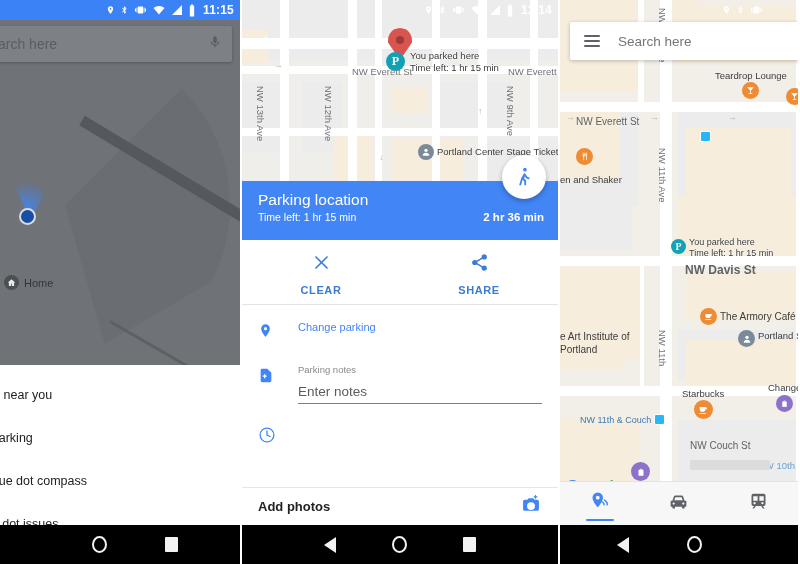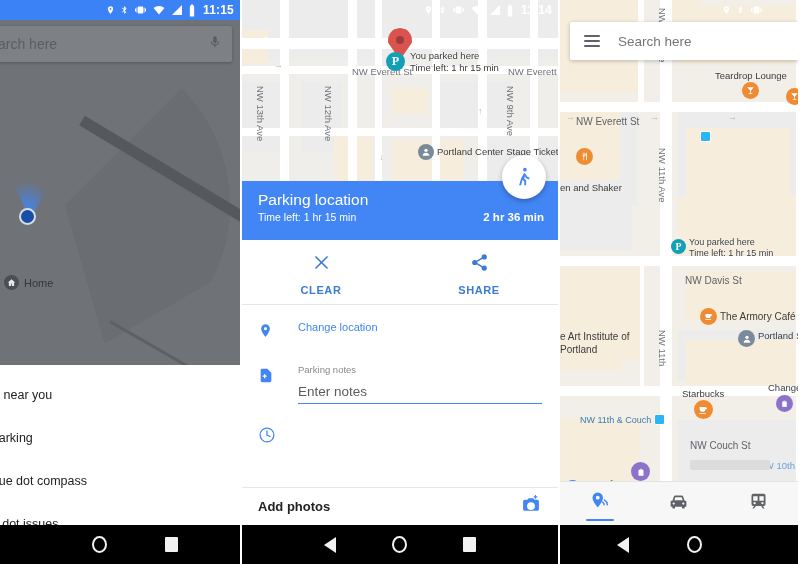--- a/index.html
+++ b/index.html
@@ -427,21 +427,21 @@
     </div>
 
     <div class="sheet">
       <div class="row r-addr">
         <div class="ricon">
           <svg width="15" height="19" viewBox="0 0 24 24" fill="#4285f4">
               <path d="M12 2a7 7 0 0 0-7 7c0 5 7 13 7 13s7-8 7-13a7 7 0 0 0-7-7zm0 9.5A2.5 2.5 0 1 1 12 6.5a2.5 2.5 0 0 1 0 5z"></path>
             </svg>
         </div>
         <div class="rbody">
-          <div class="a2">Change location</div>
+          <div class="a2">Change parking</div>
         </div>
       </div>
       <div class="row r-notes">
         <div class="ricon">
           <svg width="16" height="19" viewBox="0 0 24 24" fill="#4285f4">
               <path d="M14 2H6a2 2 0 0 0-2 2v16a2 2 0 0 0 2 2h12a2 2 0 0 0 2-2V8l-6-6zm-1 12h-2v2H9v-2H7v-2h2v-2h2v2h2v2z"></path>
             </svg>
         </div>
         <div class="rbody">
           <div class="nlabel">Parking notes</div>
@@ -534,21 +534,21 @@
       <div class="street" style="left:0;top:102px;width:238px;height:10px;"></div>
       <div class="street" style="left:0;top:256px;width:238px;height:10px;"></div>
       <div class="street" style="left:0;top:386px;width:238px;height:10px;"></div>
       <div class="street" style="left:0;top:490px;width:238px;height:9px;"></div>
       <div class="street" style="left:100px;top:0;width:12px;height:510px;"></div>
       <div class="street" style="left:236px;top:0;width:6px;height:510px;"></div>
       <div class="street" style="left:78px;top:0;width:6px;height:102px;"></div>
       <div class="street" style="left:80px;top:266px;width:4px;height:120px;"></div>
 
       <div class="slabel" style="left:16px;top:116px;font-size:10px;color:#5f6368;">NW Everett St</div>
-      <div class="slabel" style="left:125px;top:275px;font-size:10px;color:#5f6368;">NW Davis St</div>
+      <div class="slabel" style="left:125px;top:263px;font-size:12px;color:#5f6368;font-weight:bold;">NW Davis St</div>
       <div class="slabel" style="left:130px;top:440px;font-size:10px;color:#5f6368;">NW Couch St</div>
       <div class="slabel vert" style="left:108px;top:148px;font-size:9.5px;">NW 11th Ave</div>
       <div class="slabel vert" style="left:108px;top:330px;font-size:9.5px;">NW 11th</div>
       <div class="slabel vert" style="left:108px;top:8px;font-size:9.5px;">NW 11th Ave</div>
       <div class="slabel" style="left:198px;top:460px;font-size:9.5px;color:#6aa3d8;">NW 10th</div>
       <div class="arrow" style="left:6px;top:112px;">→</div>
       <div class="arrow" style="left:90px;top:112px;">→</div>
       <div class="arrow" style="left:168px;top:112px;">→</div>
 
       <div class="poi" style="left:143px;top:70px;flex-direction:column;gap:1px;margin-left:12px;">
@@ -559,21 +559,21 @@
             </svg>
         </span>
       </div>
       <div class="poi" style="left:226px;top:88px;">
         <span class="pdot" style="background:#ef8b32;width:17px;height:17px;">
           <svg width="9" height="9" viewBox="0 0 24 24" fill="#fff">
               <path d="M3 3h18l-8 9v7h4v2H7v-2h4v-7z"></path>
             </svg>
         </span>
       </div>
-      <div class="poi" style="left:8px;top:148px;flex-direction:column;gap:17px;align-items:flex-start;">
+      <div class="poi" style="left:8px;top:148px;flex-direction:column;gap:9px;align-items:flex-start;">
         <span class="pdot" style="background:#ef8b32;width:17px;height:17px;margin-left:8px;">
           <svg width="9" height="9" viewBox="0 0 24 24" fill="#fff">
               <path d="M7 2v8a2 2 0 0 0 2 2v10h2V12a2 2 0 0 0 2-2V2h-1.5v6H10V2H8.5v6H7.5V2zM17 2c-1.5 0-2.5 2-2.5 5.5 0 2 .7 3.3 1.7 3.8V22h2V2z"></path>
             </svg>
         </span>
         <span class="plbl" style="margin-left:-8px;">en and Shaker</span>
       </div>
       <div class="transitbox" style="left:140px;top:131px;"></div>
       <div class="poi" style="left:140px;top:308px;">
         <span class="pdot" style="background:#ef8b32;width:17px;height:17px;">

